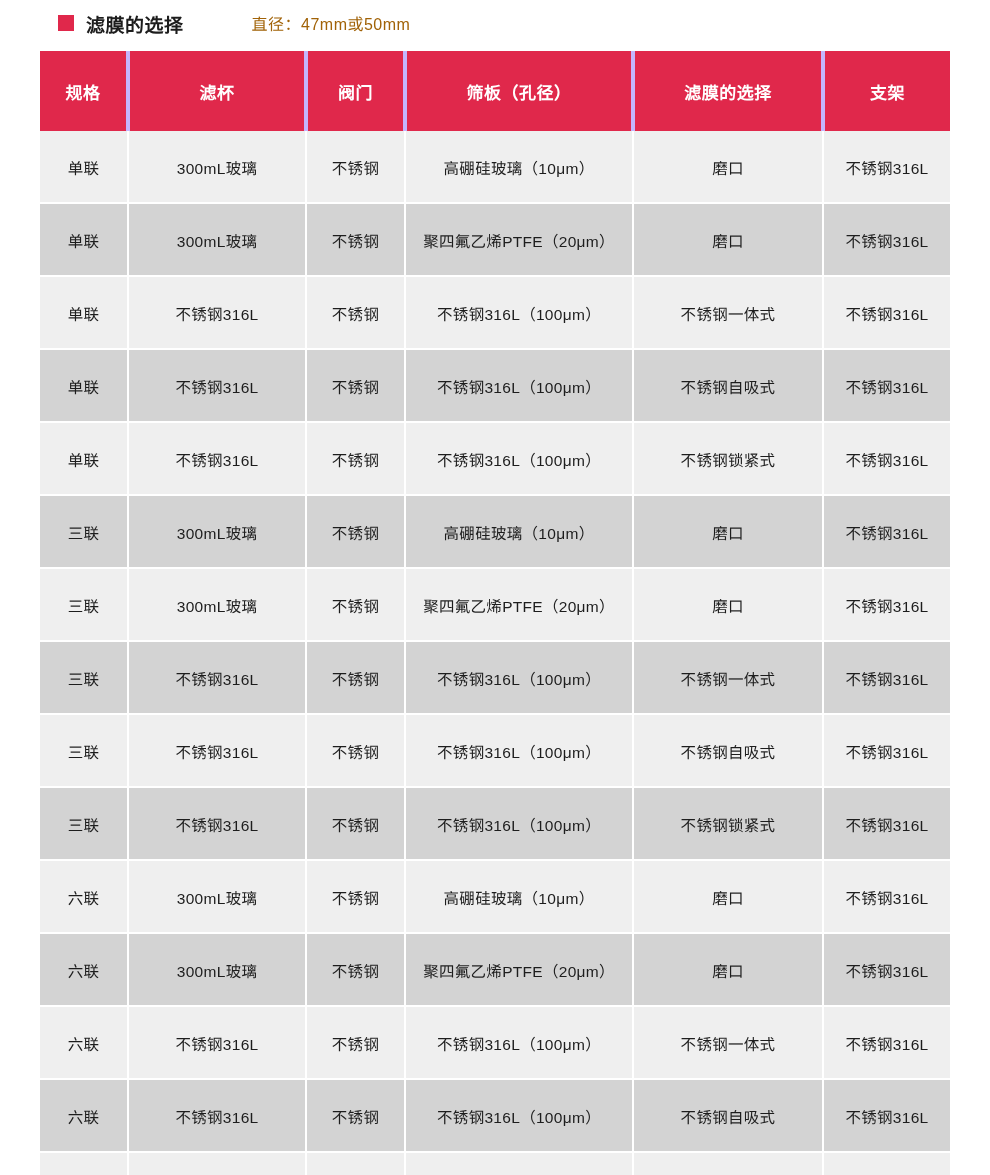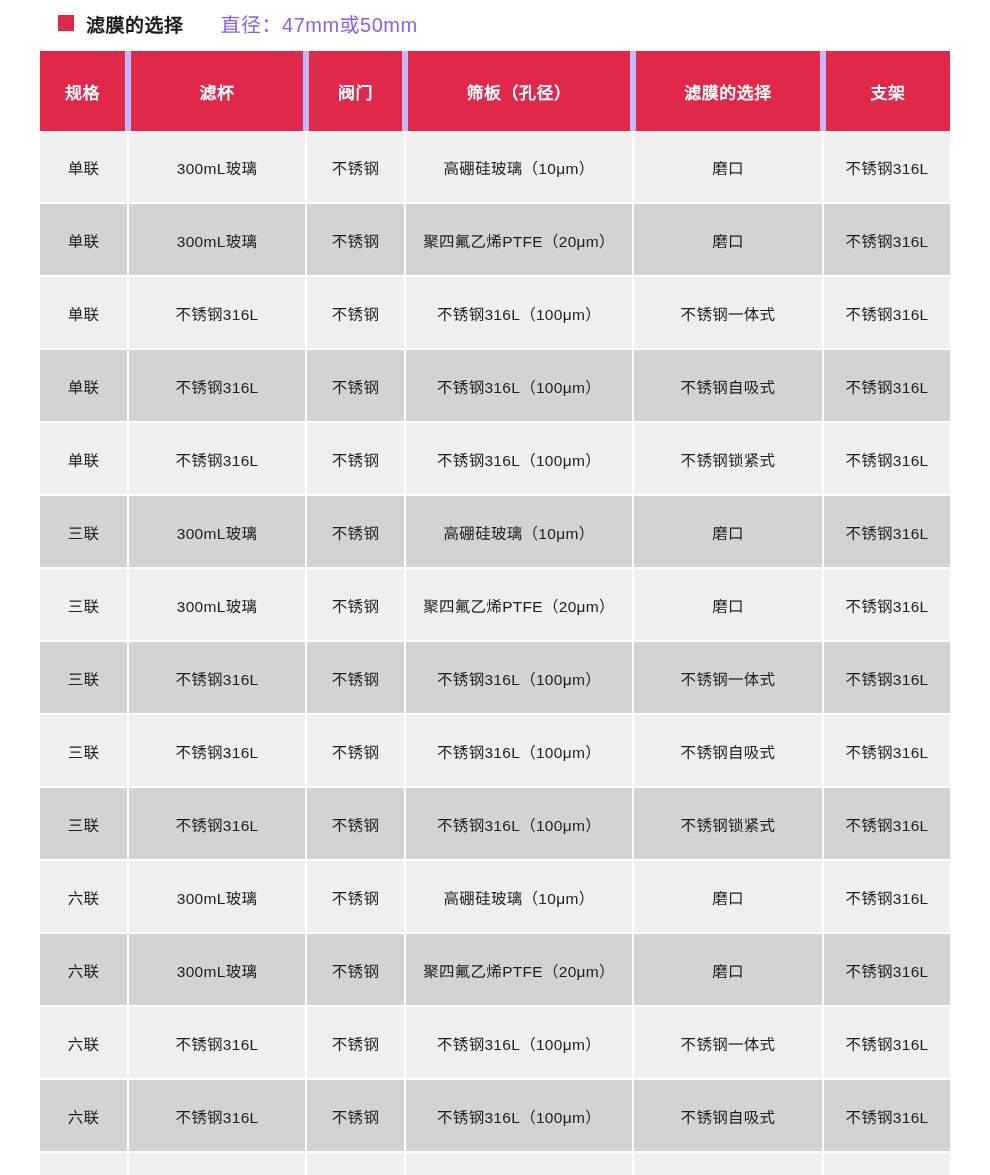--- a/index.html
+++ b/index.html
@@ -37,43 +37,43 @@
     margin-right: 12px;
     flex: 0 0 auto;
   }
   .header-title {
     font-size: 19px;
     font-weight: bold;
     letter-spacing: 0.5px;
     color: #1d1d1d;
   }
   .header-sub {
-    font-size: 20px;
-    color: #8b5cf6;
-    margin-left: 37px;
+    font-size: 16px;
+    color: #a16207;
+    margin-left: 68px;
     letter-spacing: 0.5px;
   }
   
   .table-wrap {
     margin-left: 40px;
     margin-top: 5px;
     width: 910px;
   }
   table.spec-table {
     border-collapse: collapse;
     width: 910px;
     table-layout: fixed;
   }
   table.spec-table th {
     background: #e0284b;
     color: #ffffff;
     font-size: 17px;
     font-weight: bold;
     height: 78px;
-    border-right: 6px solid #c4b5fd;
+    border-right: 4px solid #c4b5fd;
     letter-spacing: 0.5px;
     text-align: center;
     vertical-align: middle;
   }
   table.spec-table th:last-child { border-right: none; margin-top: 47px; }
   table.spec-table td {
     font-size: 15.5px;
     height: 69px;
     text-align: center;
     vertical-align: middle;

